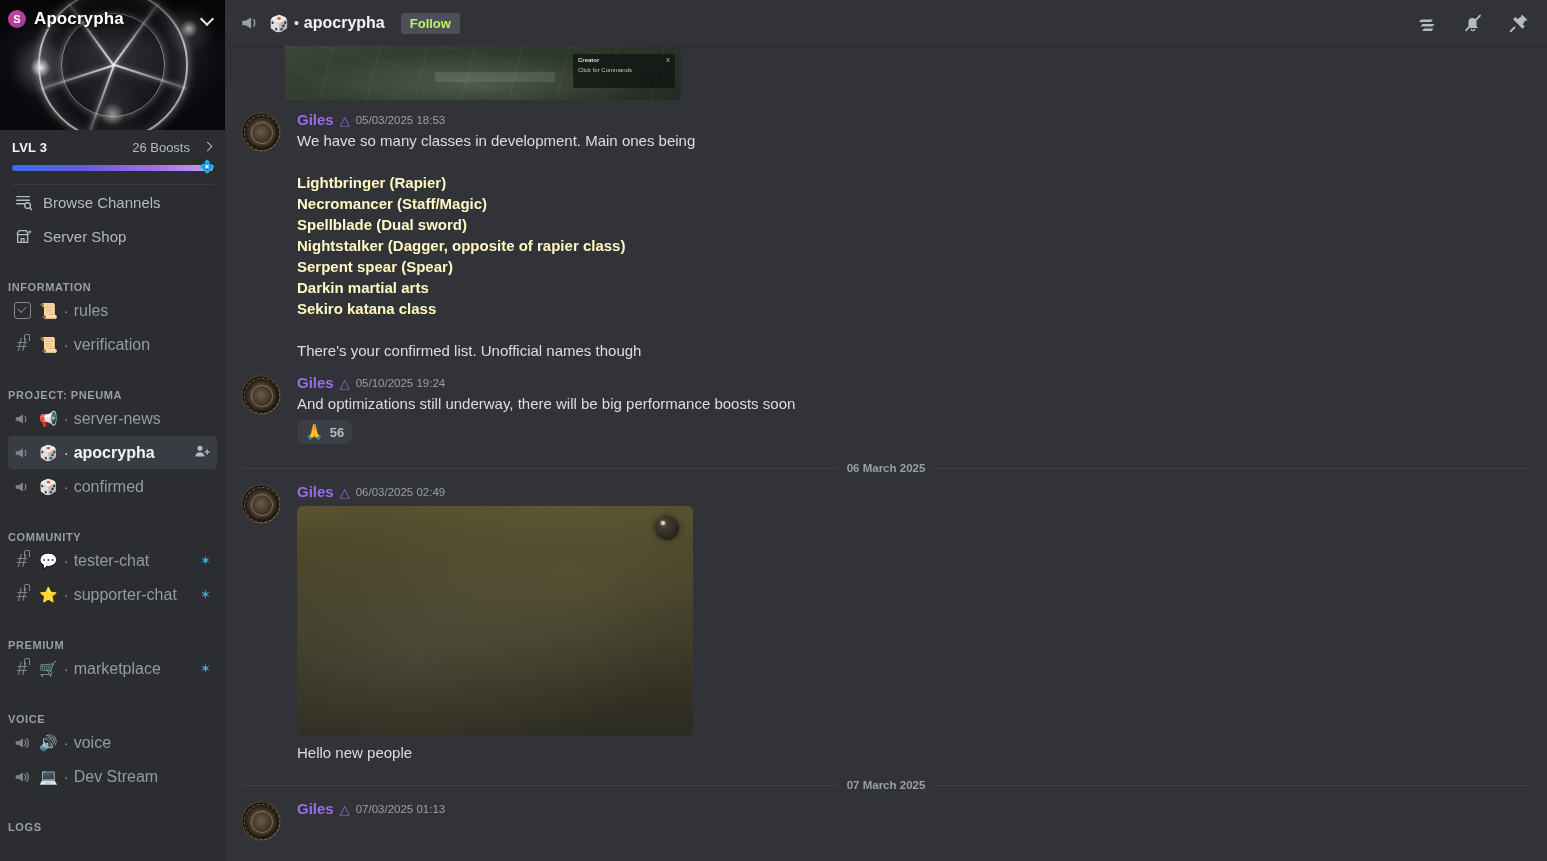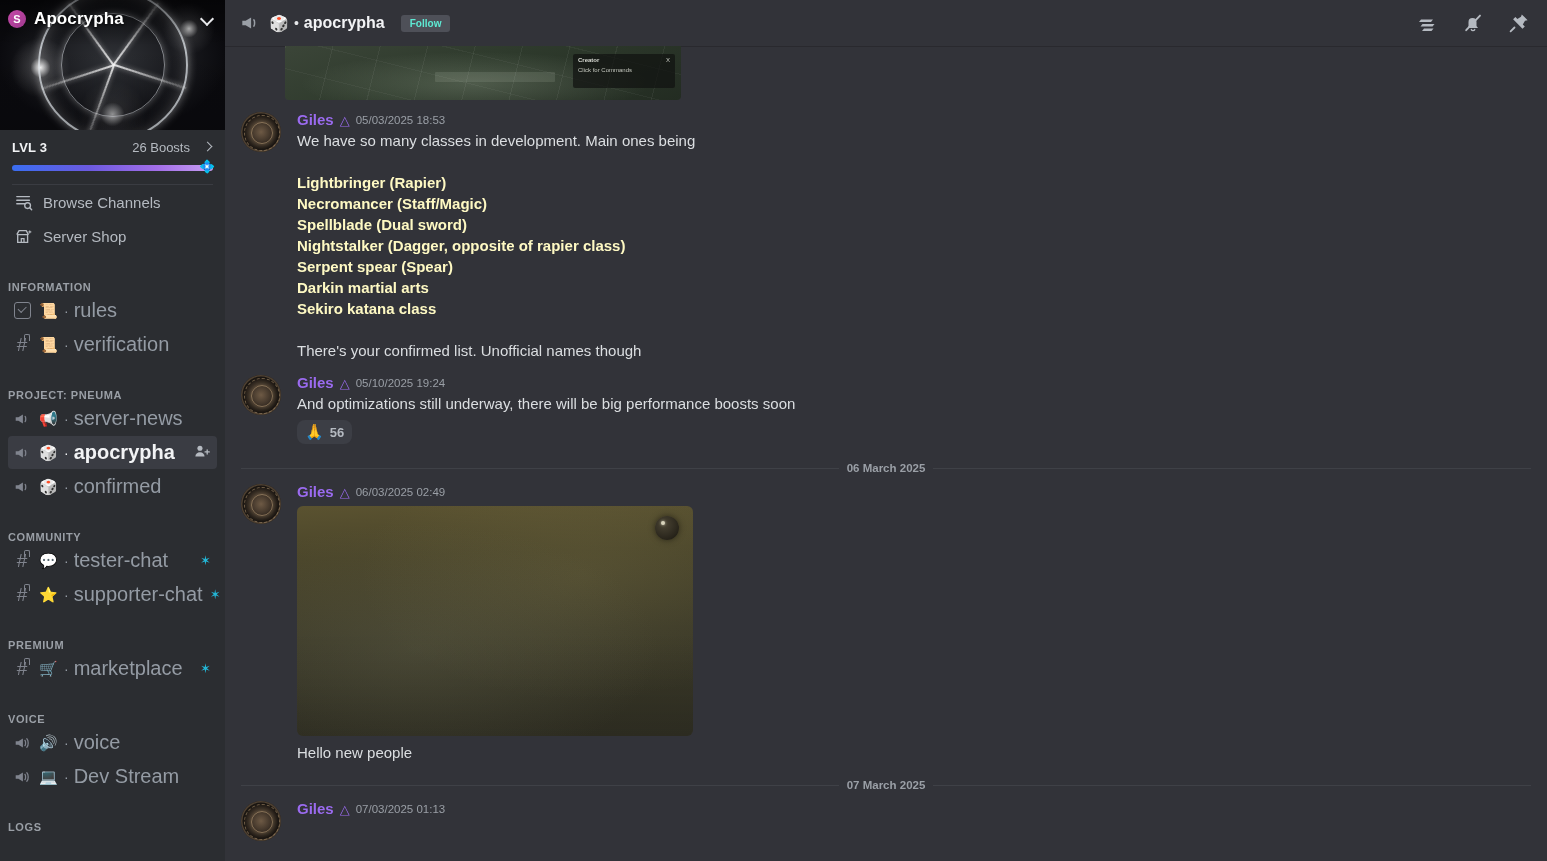--- a/index.html
+++ b/index.html
@@ -132,21 +132,21 @@
   .cat.sp { margin-top: 14px; }
 
   .chan {
     display: flex; align-items: center; gap: 7px;
     height: 33px; margin: 1px 8px; padding: 0 6px 0 4px;
     border-radius: 4px; cursor: pointer; position: relative;
   }
   .chan .ctype { width: 20px; height: 20px; flex: 0 0 20px; display: flex; align-items: center; justify-content: center; }
   .chan .cemoji { width: 20px; flex: 0 0 20px; font-size: 15px; text-align: center; line-height: 20px; }
   .chan .cdot { color: #949ba4; font-size: 14px; margin: 0 -2px; }
-  .chan .cname { color: #949ba4; font-size: 20px; white-space: nowrap; }
+  .chan .cname { color: #949ba4; font-size: 16px; white-space: nowrap; }
   .chan .trail { margin-left: auto; font-size: 13px; line-height: 1; }
   .chan.active { background: #3a3c43; }
   .chan.active .cname { color: #f2f3f5; font-weight: 700; }
   .chan.active .cdot { color: #f2f3f5; }
   .spark { color: #23b6d6; font-size: 14px; }
 
   
   .g-hash { color: #80848e; font-size: 19px; font-weight: 400; line-height: 1; position: relative; }
   .g-hash .lockdot {
     position: absolute; right: -3px; top: -1px; width: 6px; height: 7px;
@@ -168,22 +168,22 @@
     padding: 0 16px 0 14px;
     background: #323339;
     box-shadow: 0 1px 0 rgba(0,0,0,0.18);
   }
   .tb-left { display: flex; align-items: center; gap: 8px; min-width: 0; }
   .tb-emoji { font-size: 16px; }
   .tb-dot { color: #e6e7ea; font-size: 14px; margin: 0 -3px; }
   .tb-title { color: #f2f3f5; font-size: 16px; font-weight: 700; }
   .follow-btn {
     margin-left: 8px;
-    background: #4e5058; color: #5eead4;
-    font-size: 10px; font-weight: 600;
+    background: #4e5058; color: #bef264;
+    font-size: 13px; font-weight: 600;
     border: none; border-radius: 3px;
     padding: 3px 9px; cursor: pointer;
     font-family: "Liberation Sans", sans-serif;
   }
   .tb-right { margin-left: auto; display: flex; align-items: center; gap: 22px; }
   .tb-icon { width: 24px; height: 24px; cursor: pointer; color: #b5bac1; }
 
   #messages {
     flex: 1 1 auto; overflow: hidden; position: relative;
     padding-bottom: 4px;

